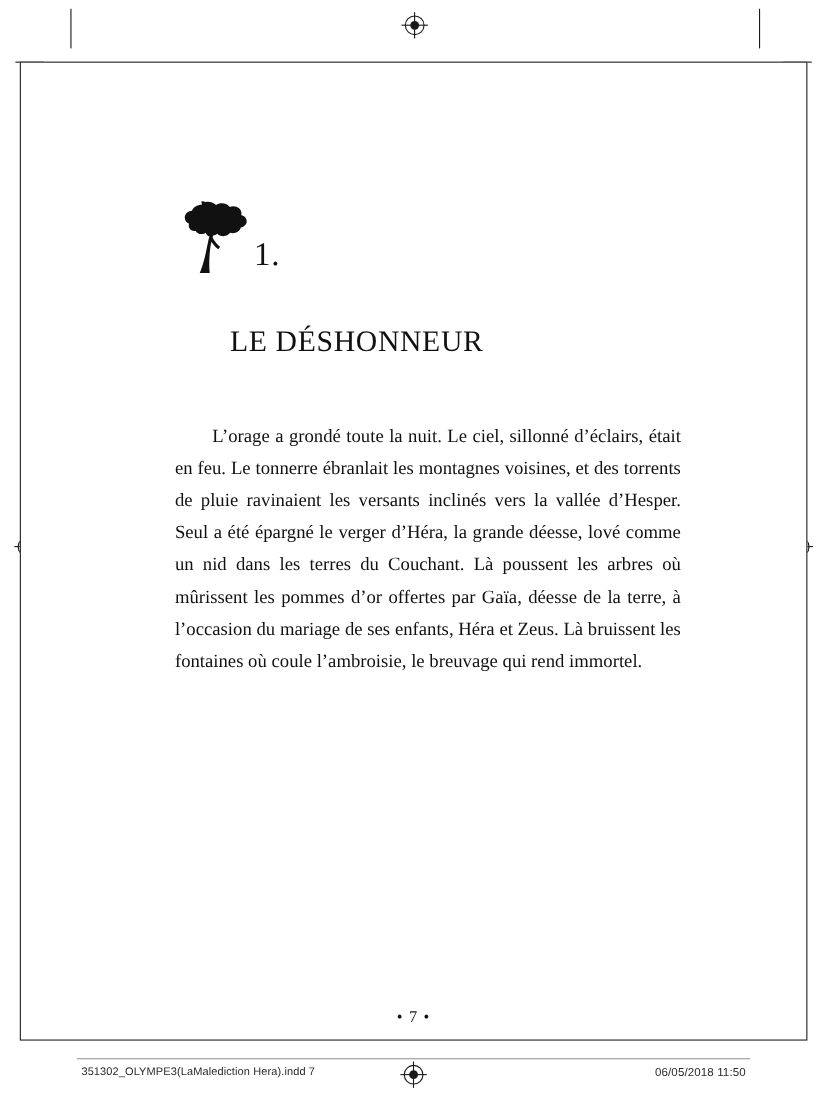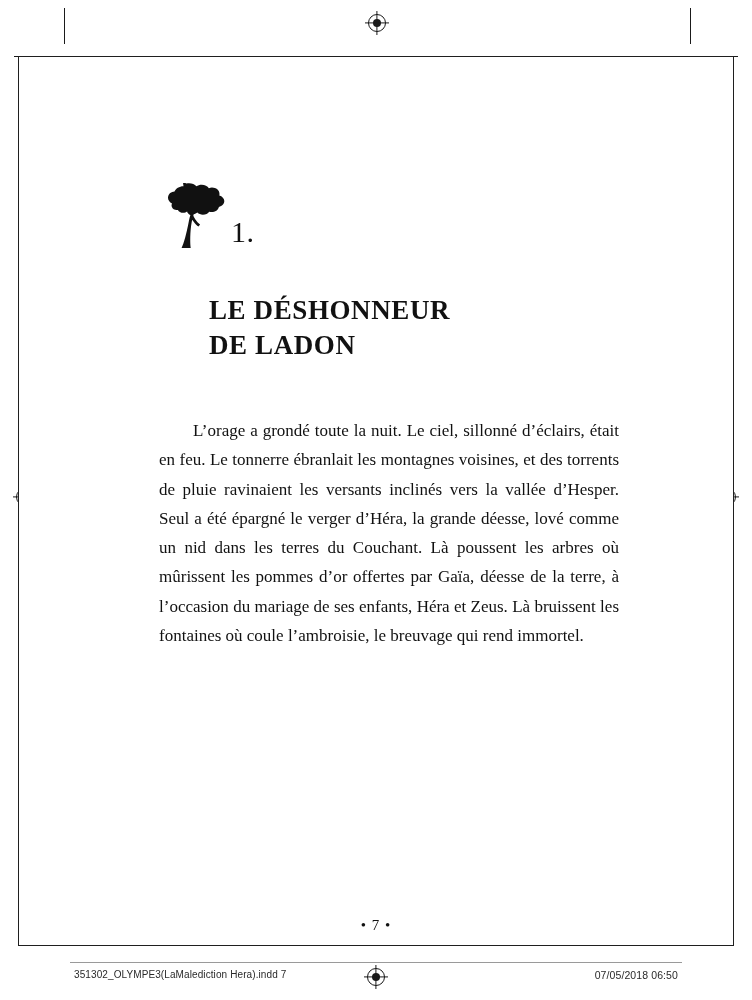--- a/index.html
+++ b/index.html
@@ -98,21 +98,21 @@
     padding-bottom: 2px;
     font-family: "Liberation Serif", serif;
   }
 
   #chapter-title {
     margin-top: 44px;
     margin-left: 50px;
     font-size: 27px;
     line-height: 1.28;
     letter-spacing: 0.6px;
-    font-weight: bold;
+    font-weight: normal;
     font-family: "Liberation Serif", serif;
   }
   #chapter-title .line { display: block; }
 
   #body-text {
     margin-top: 54px;
     font-size: 17px;
     line-height: 1.72;
     text-align: justify;
     text-justify: inter-word;
@@ -197,31 +197,30 @@
 
     <div id="chapter-head">
       <svg id="tree-icon" width="58" height="66" viewBox="0 0 58 66" aria-hidden="true">
         <path fill="#111111" d="M16.5 3.2c-4.4 0-7.7 2.3-9 5.3-3.2.2-5.9 2.3-6.4 5.2-.6 3 1.2 5.6 3.9 6.7-.5 1-.6 2.2-.2 3.3.8 2.4 3.4 3.7 6.1 3.2.9 1.7 2.9 2.9 5.3 2.9 1.5 0 2.9-.5 3.9-1.3.4 1.6 1.6 2.9 3.3 3.4l-.6 2.1c-.9 3.5-2.4 12.7-4.6 20.6-1.3 4.8-2.6 8.3-3.6 10.5h9.1c-.5-3.5-.6-8.7-.3-14.5.3-5.6 1-10.5 1.8-13.9l1.1 1.6c1.7 2.4 3.6 4.3 5.2 5.3l1.6-2.2c-1.5-1-3.2-2.8-4.7-5-.9-1.3-1.6-2.5-2.1-3.6l.4-1.6c1.4-.1 2.7-.7 3.7-1.6 1.3 1.3 3.3 2.1 5.5 2.1 2.7 0 5.1-1.2 6.3-3 .7.2 1.5.3 2.3.3 3.7 0 6.8-2.2 7.4-5.1 3.1-.7 5.4-3 5.4-5.8 0-2.7-2.1-4.9-5-5.7.1-.5.2-1 .2-1.5 0-3.5-3.3-6.3-7.5-6.3-1.1 0-2.2.2-3.1.6-1.4-2.1-4.1-3.5-7.2-3.5-2 0-3.9.6-5.3 1.6-1.6-1.8-4.3-3-7.3-3-.9 0-1.7.1-2.5.3-.9-.5-2.2-.9-3.6-.9z"></path>
       </svg>
       <span id="chapter-number">1.</span>
     </div>
 
     <h1 id="chapter-title">
       <span class="line">LE DÉSHONNEUR</span>
-      <span class="line">DE LADON</span>
     </h1>
 
     <div id="body-text">
       <p>L’orage a grondé toute la nuit. Le ciel, sillonné d’éclairs, était en feu. Le tonnerre ébranlait les montagnes voisines, et des torrents de pluie ravinaient les versants inclinés vers la vallée d’Hesper. Seul a été épargné le verger d’Héra, la grande déesse, lové comme un nid dans les terres du Couchant. Là poussent les arbres où mûrissent les pommes d’or offertes par Gaïa, déesse de la terre, à l’occasion du mariage de ses enfants, Héra et Zeus. Là bruissent les fontaines où coule l’ambroisie, le breuvage qui rend immortel.</p>
     </div>
   </div>
 
   <div id="folio">• 7 •</div>
 </div>
 
 <div id="footer">
   <div id="footer-rule"></div>
   <div id="footer-left">351302_OLYMPE3(LaMalediction Hera).indd   7</div>
-  <div id="footer-right">07/05/2018   06:50</div>
+  <div id="footer-right">06/05/2018   11:50</div>
   <div id="footer-reg" class="reg-mark">
     <span class="dot"></span>
   </div>
 </div>
 
 </body></html>

